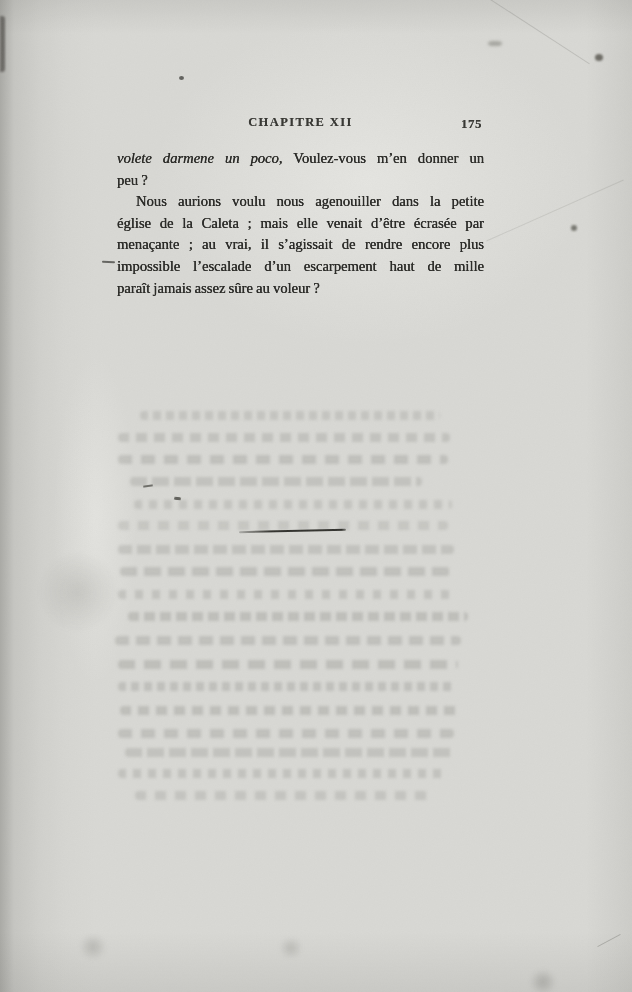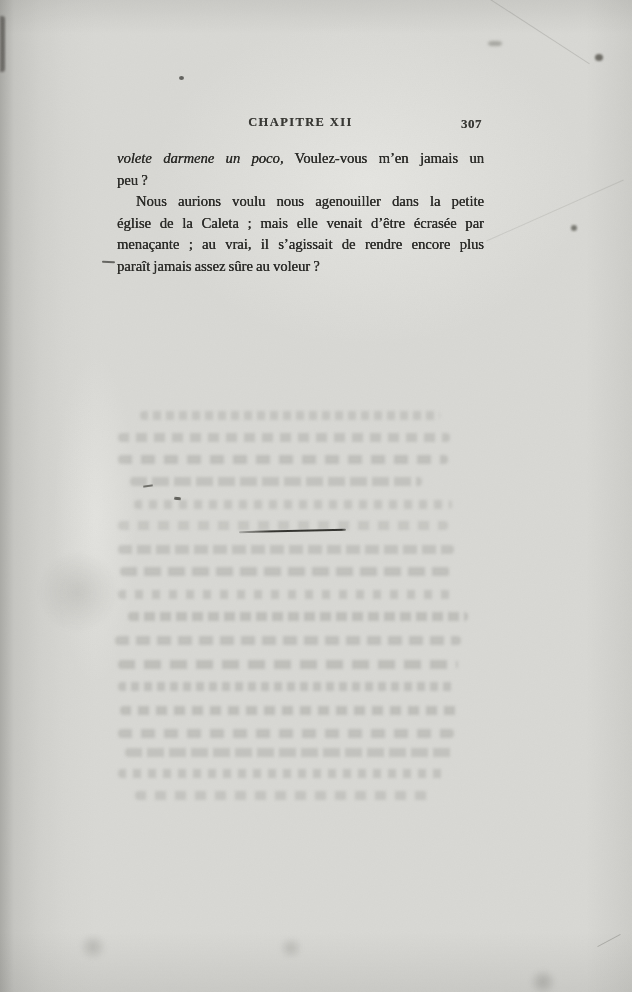--- a/index.html
+++ b/index.html
@@ -126,29 +126,30 @@
       <div class="ghost-line" style="top: 682px; left: 118px; width: 336px; background: repeating-linear-gradient(90deg, rgba(118, 118, 112, 0.24) 0px, rgba(118, 118, 112, 0.24) 8px, rgba(0, 0, 0, 0) 8px, rgba(0, 0, 0, 0) 13px);"></div>
       <div class="ghost-line" style="top: 706px; left: 120px; width: 340px; background: repeating-linear-gradient(90deg, rgba(118, 118, 112, 0.26) 0px, rgba(118, 118, 112, 0.26) 11px, rgba(0, 0, 0, 0) 11px, rgba(0, 0, 0, 0) 18px);"></div>
       <div class="ghost-line" style="top: 729px; left: 118px; width: 336px; background: repeating-linear-gradient(90deg, rgba(118, 118, 112, 0.24) 0px, rgba(118, 118, 112, 0.24) 14px, rgba(0, 0, 0, 0) 14px, rgba(0, 0, 0, 0) 23px);"></div>
       <div class="ghost-line" style="top: 748px; left: 125px; width: 330px; background: repeating-linear-gradient(90deg, rgba(118, 118, 112, 0.22) 0px, rgba(118, 118, 112, 0.22) 17px, rgba(0, 0, 0, 0) 17px, rgba(0, 0, 0, 0) 22px);"></div>
       <div class="ghost-line" style="top: 769px; left: 118px; width: 330px; background: repeating-linear-gradient(90deg, rgba(118, 118, 112, 0.22) 0px, rgba(118, 118, 112, 0.22) 8px, rgba(0, 0, 0, 0) 8px, rgba(0, 0, 0, 0) 15px);"></div>
       <div class="ghost-line" style="top: 791px; left: 135px; width: 298px; background: repeating-linear-gradient(90deg, rgba(118, 118, 112, 0.2) 0px, rgba(118, 118, 112, 0.2) 11px, rgba(0, 0, 0, 0) 11px, rgba(0, 0, 0, 0) 20px);"></div>
     </div>
 
   <div class="running-head">
     <span>CHAPITRE XII</span>
-    <span class="folio">307</span>
+    <span class="folio">175</span>
   </div>
 
   <div class="textblock">
-    <div class="line j"><span class="it">volete darmene un poco,</span> <span>Voulez-vous m’en jamais un</span></div>
+    <div class="line j"><span class="it">volete darmene un poco,</span> <span>Voulez-vous m’en donner un</span></div>
     <div class="line">peu ?</div>
     <div class="line j indent">Nous aurions voulu nous agenouiller dans la petite</div>
     <div class="line j">église de la Caleta ; mais elle venait d’être écrasée par</div>
     <div class="line j">menaçante ; au vrai, il s’agissait de rendre encore plus</div>
+    <div class="line j">impossible l’escalade d’un escarpement haut de mille</div>
     <div class="line">paraît jamais assez sûre au voleur ?</div>
   </div>
 
   <div class="rule"></div>
 
   <div class="speck sp1"></div>
   <div class="speck sp2"></div>
   <div class="speck sp3"></div>
   <div class="speck sp4"></div>
   <div class="speck sp5"></div>

